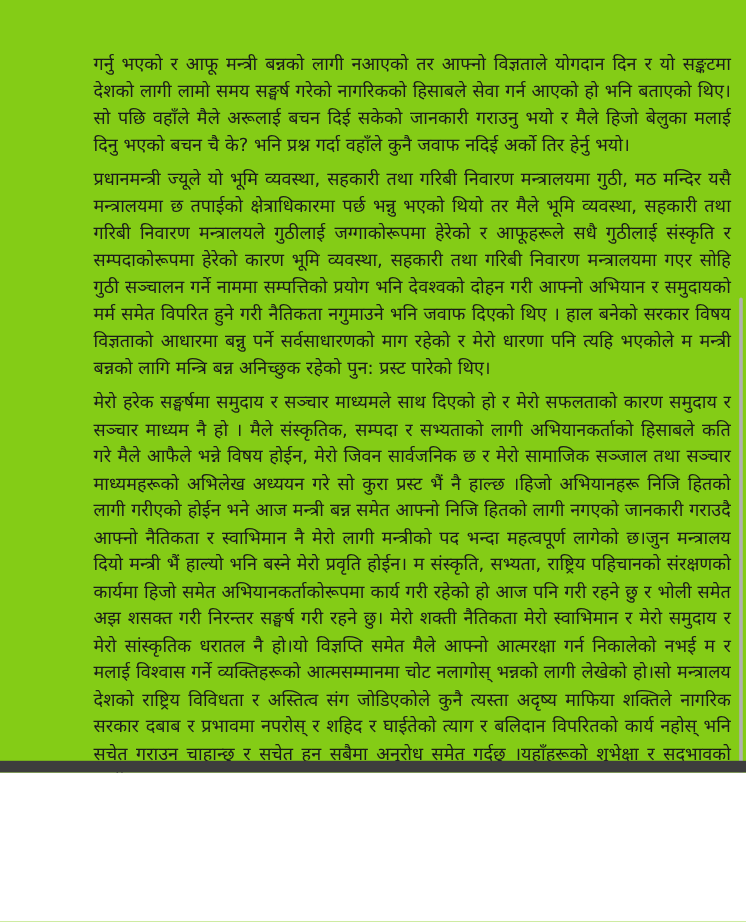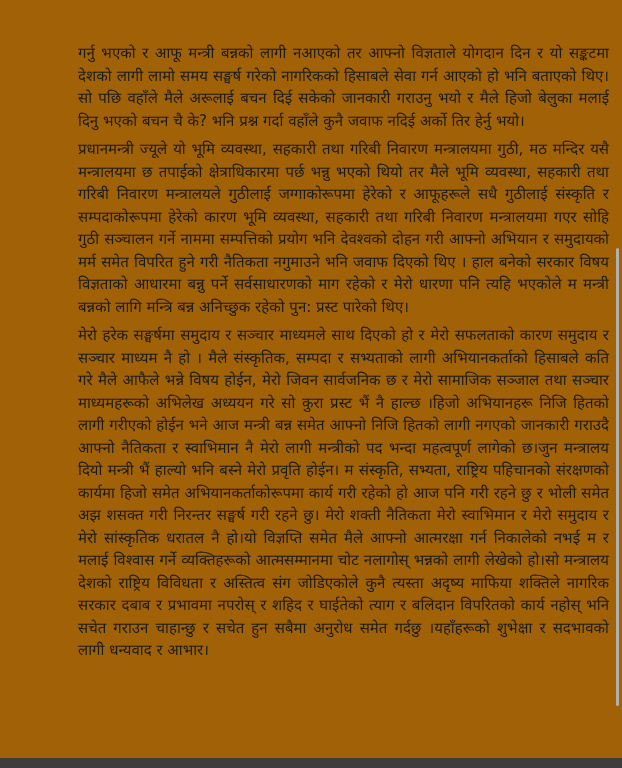--- a/index.html
+++ b/index.html
@@ -3,22 +3,22 @@
 <meta charset="utf-8">
 <style>
   html, body {
     margin: 0;
     padding: 0;
     background: #ffffff;
   }
   .page {
     position: relative;
     width: 622px;
-    height: 768px;
-    background: #a16207;
+    height: 644px;
+    background: #84cc16;
     overflow: hidden;
     font-family: "DejaVu Sans", sans-serif;
   }
   .text-block {
     position: absolute;
     left: 78px;
     top: 42px;
     width: 531px;
     font-size: 15px;
     line-height: 22.5px;

